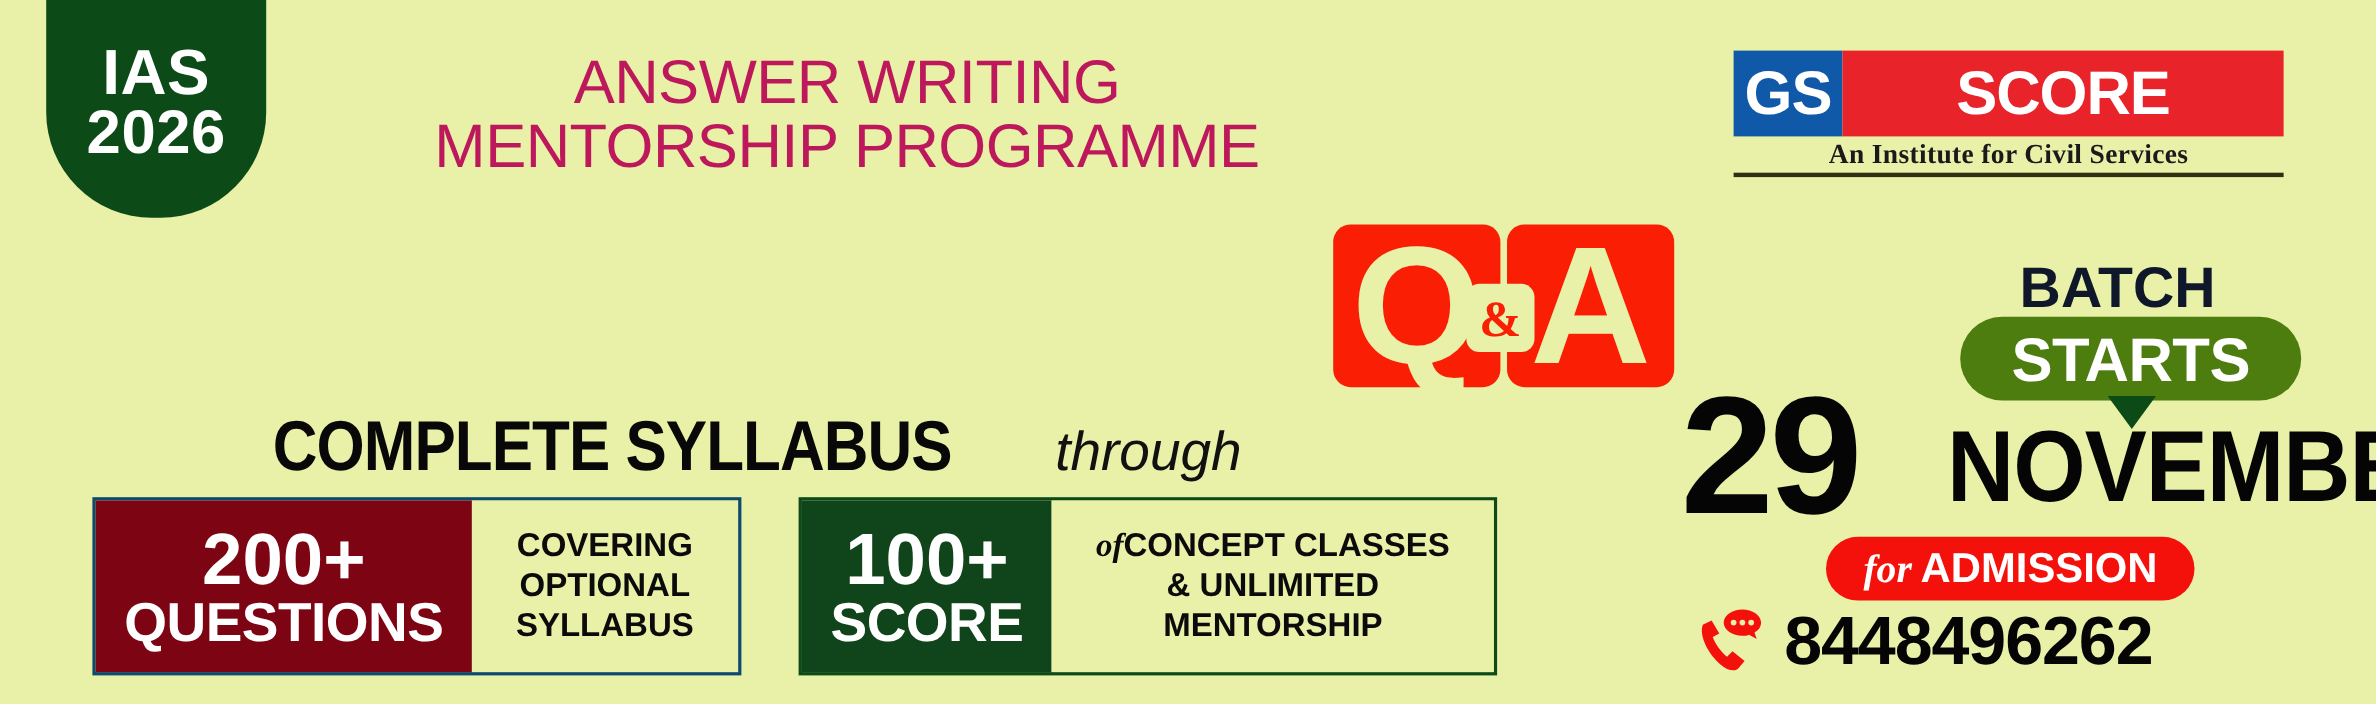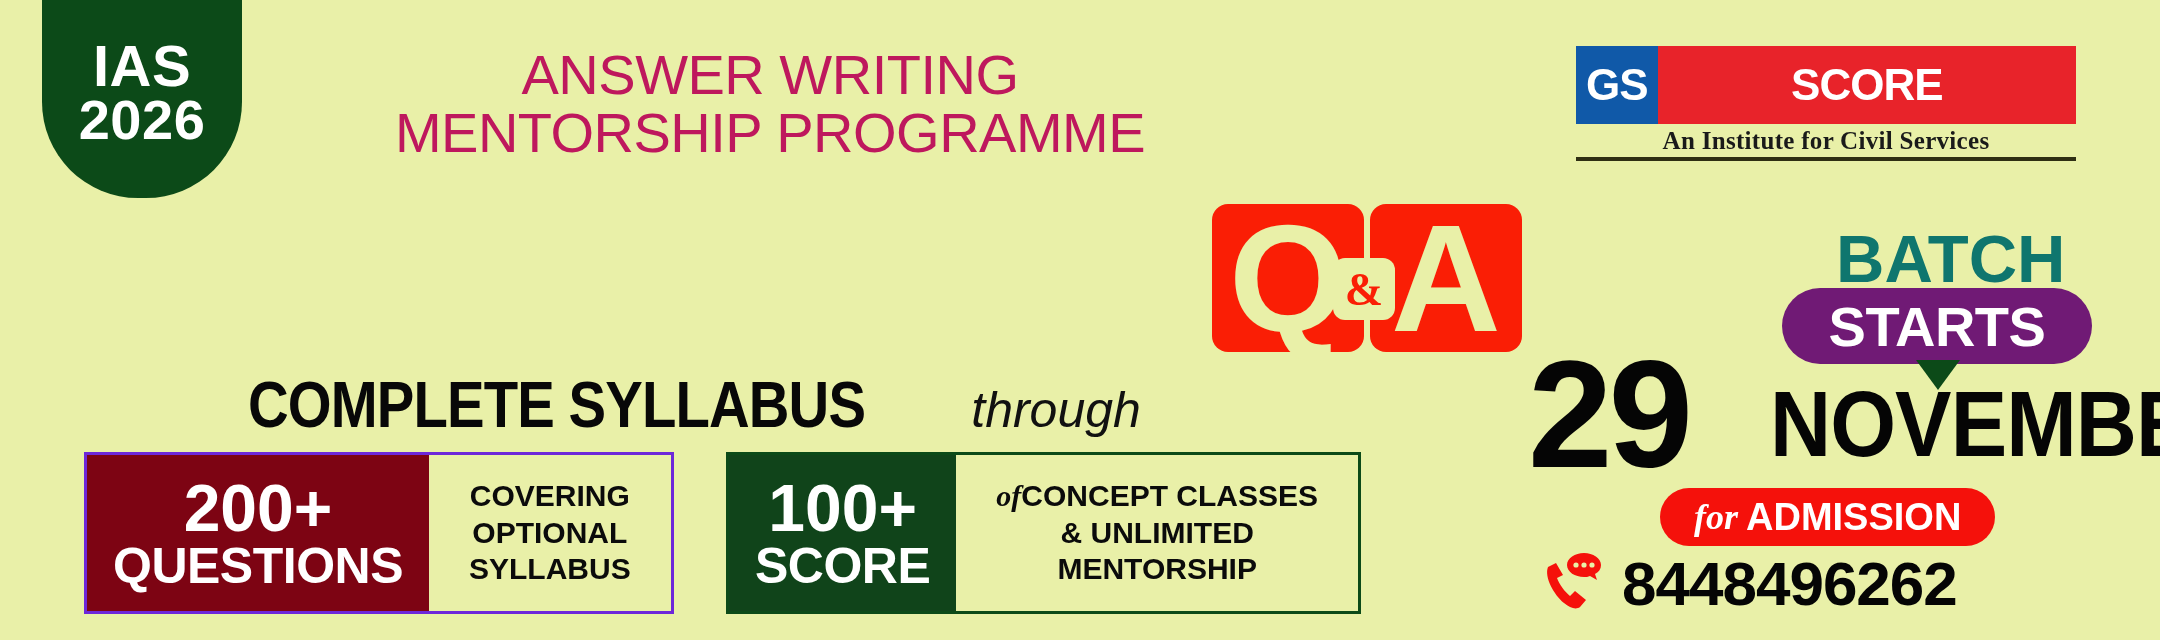--- a/index.html
+++ b/index.html
@@ -31,21 +31,21 @@
     color:#be185d;font-weight:400;line-height:1.03;letter-spacing:-0.5px;
   }
   .headline .l1{font-size:56px;display:block;}
   .headline .l2{font-size:56px;display:block;}
 
   
   .gslogo{position:absolute;left:1576px;top:46px;width:500px;}
   .gsrow{display:flex;align-items:stretch;height:78px;}
   .gsbox{background:#1059a8;display:flex;align-items:center;justify-content:center;padding:0 10px;}
   .scorebox{background:#e8232a;display:flex;align-items:center;justify-content:center;flex:1;padding:0 6px;}
-  .gsbox b,.scorebox b{color:#fff;font-size:44px;font-weight:700;letter-spacing:-1px;line-height:1;
+  .gsbox b,.scorebox b{color:#fff;font-size:56px;font-weight:700;letter-spacing:-1px;line-height:1;
      font-family:"Liberation Sans", sans-serif;}
   .gstag{
     text-align:center;color:#1a1a1a;font-weight:700;font-size:25px;
     font-family:"Liberation Serif", serif;letter-spacing:.3px;margin-top:3px;
   }
   .gsrule{height:4px;background:#2f2f13;margin-top:2px;}
 
   
   .geo{
     position:absolute;left:48px;top:196px;
@@ -64,21 +64,21 @@
   }
   .amp{
     position:absolute;left:1333px;top:258px;width:62px;height:62px;
     background:#e9f0a8;border-radius:12px;
     display:flex;align-items:center;justify-content:center;
     color:#fa1e05;font-size:46px;font-weight:700;
     font-family:"Liberation Serif", serif;z-index:5;
   }
 
   
-  .syl{position:absolute;left:248px;top:368px;display:flex;align-items:baseline;gap:12px;}
+  .syl{position:absolute;left:248px;top:368px;display:flex;align-items:baseline;}
   .syl .big{
     color:#080808;font-weight:700;font-size:64px;letter-spacing:-1px;
     transform:scaleX(.88);transform-origin:left center;
   }
   .syl .thr{
     color:#111;font-style:italic;font-size:50px;font-weight:400;margin-left:10px;
     font-family:Liberation Sans, sans-serif;
   }
 
   
@@ -91,29 +91,29 @@
   .feat .solid .lab{font-size:50px;font-weight:700;letter-spacing:-.5px;}
   .feat .outline{
     display:flex;flex-direction:column;align-items:center;justify-content:center;
     color:#0b0b0b;font-weight:700;font-size:30px;line-height:1.22;text-align:center;
     padding:0 40px;background:#e9f0a8;
   }
   .feat .outline em{font-style:italic;font-family:"Liberation Serif", serif;font-weight:700;}
 
   #feat-questions{left:84px;}
   #feat-questions .solid{background:#7d0413;}
-  #feat-questions{border:3px solid #6d28d9;}
+  #feat-questions{border:3px solid #0c4a6e;}
   #feat-hours{left:726px;border:3px solid #0c4a18;}
   #feat-hours .solid{background:#10441a;}
 
   
-  .batch{position:absolute;left:1836px;top:220px;font-size:67px;font-weight:700;color:#0f766e;letter-spacing:0px;}
+  .batch{position:absolute;left:1836px;top:232px;font-size:52px;font-weight:700;color:#0f172a;letter-spacing:0px;}
   .startspill{
     position:absolute;left:1782px;top:288px;width:310px;height:76px;
-    background:#701a75;border-radius:40px;
+    background:#4d7c0f;border-radius:40px;
     display:flex;align-items:center;justify-content:center;
   }
   .startspill b{color:#fff;font-size:56px;font-weight:700;letter-spacing:-.5px;}
   .pilltail{
     position:absolute;left:1916px;top:360px;width:0;height:0;
     border-left:22px solid transparent;border-right:22px solid transparent;
     border-top:30px solid #0c4a18;
   }
 
   
@@ -123,21 +123,21 @@
 
   
   .admpill{
     position:absolute;left:1660px;top:488px;height:58px;padding:0 34px;
     background:#f5110b;border-radius:30px;display:flex;align-items:center;gap:8px;
   }
   .admpill .ital{color:#fff;font-style:italic;font-size:36px;font-weight:700;font-family:"Liberation Serif", serif;}
   .admpill .lab{color:#fff;font-size:38px;font-weight:700;}
 
   
-  .phonerow{position:absolute;left:1540px;top:548px;display:flex;align-items:center;gap:8px;}
+  .phonerow{position:absolute;left:1540px;top:548px;display:flex;align-items:flex-end;gap:8px;}
   .phonerow .num{font-size:62px;font-weight:700;color:#050505;letter-spacing:-1px;}
 </style>
 </head>
 <body>
 
 <div class="banner">
 
   <div class="shield">
     <span>IAS</span>
     <span class="yr">2026</span>

